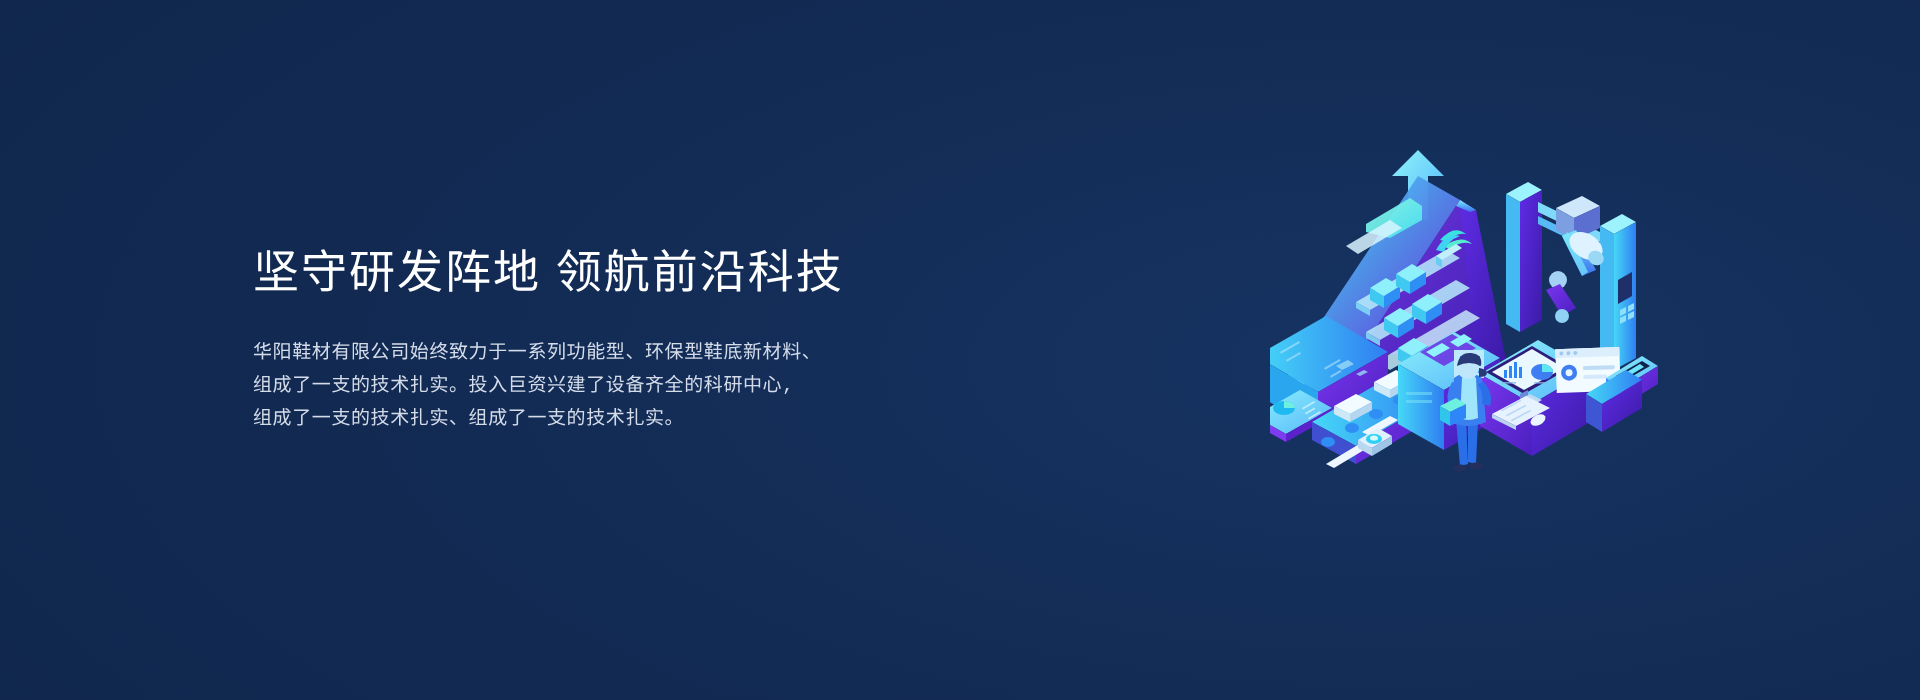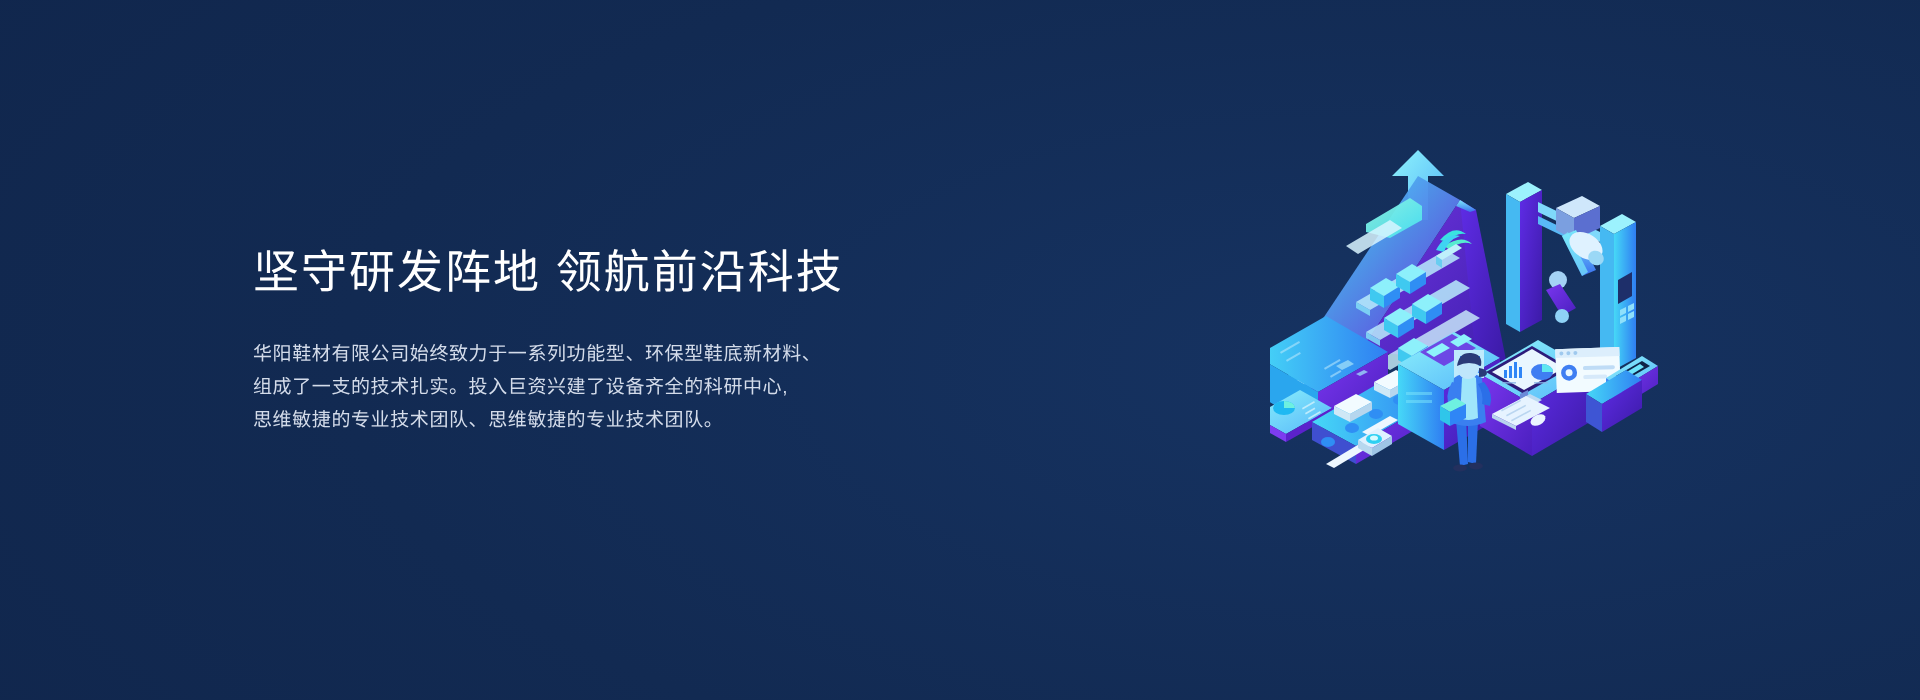--- a/index.html
+++ b/index.html
@@ -33,42 +33,42 @@
     margin:0 0 36px 0;
   }
   .paragraph{
     color:#d4dcea;
     font-size:19px;
     line-height:33px;
     letter-spacing:.6px;
     font-weight:400;
     margin:0;
   }
-  .paragraph .ln{display:block;white-space:nowrap;}
+  .paragraph .ln{display:block;white-space:nowrap;font-family:Liberation Mono, monospace;}
 
   
   .art{
     position:absolute;
     left:1270px;top:120px;
     width:420px;height:360px;
   }
   .art svg{display:block;width:420px;height:360px;}
 </style>
 </head>
 <body>
 
 <div class="banner">
   <div class="bg-gradient"></div>
 
   <div class="copy">
     <h1 class="headline">坚守研发阵地  领航前沿科技</h1>
     <div class="paragraph">
       <span class="ln">华阳鞋材有限公司始终致力于一系列功能型、环保型鞋底新材料、</span>
       <span class="ln">组成了一支的技术扎实。投入巨资兴建了设备齐全的科研中心,</span>
-      <span class="ln">思维敏捷的专业技术团队、思维敏捷的专业技术团队。</span>
+      <span class="ln">组成了一支的技术扎实、组成了一支的技术扎实。</span>
     </div>
   </div>
 
   <div class="art">
     <svg viewBox="0 0 420 360" xmlns="http://www.w3.org/2000/svg">
       <defs>
         <linearGradient id="gA" x1="0" y1="0" x2="1" y2="1">
           <stop offset="0" stop-color="#3fe0f5"></stop>
             <stop offset="1" stop-color="#6b2ee0"></stop>
         </linearGradient>

